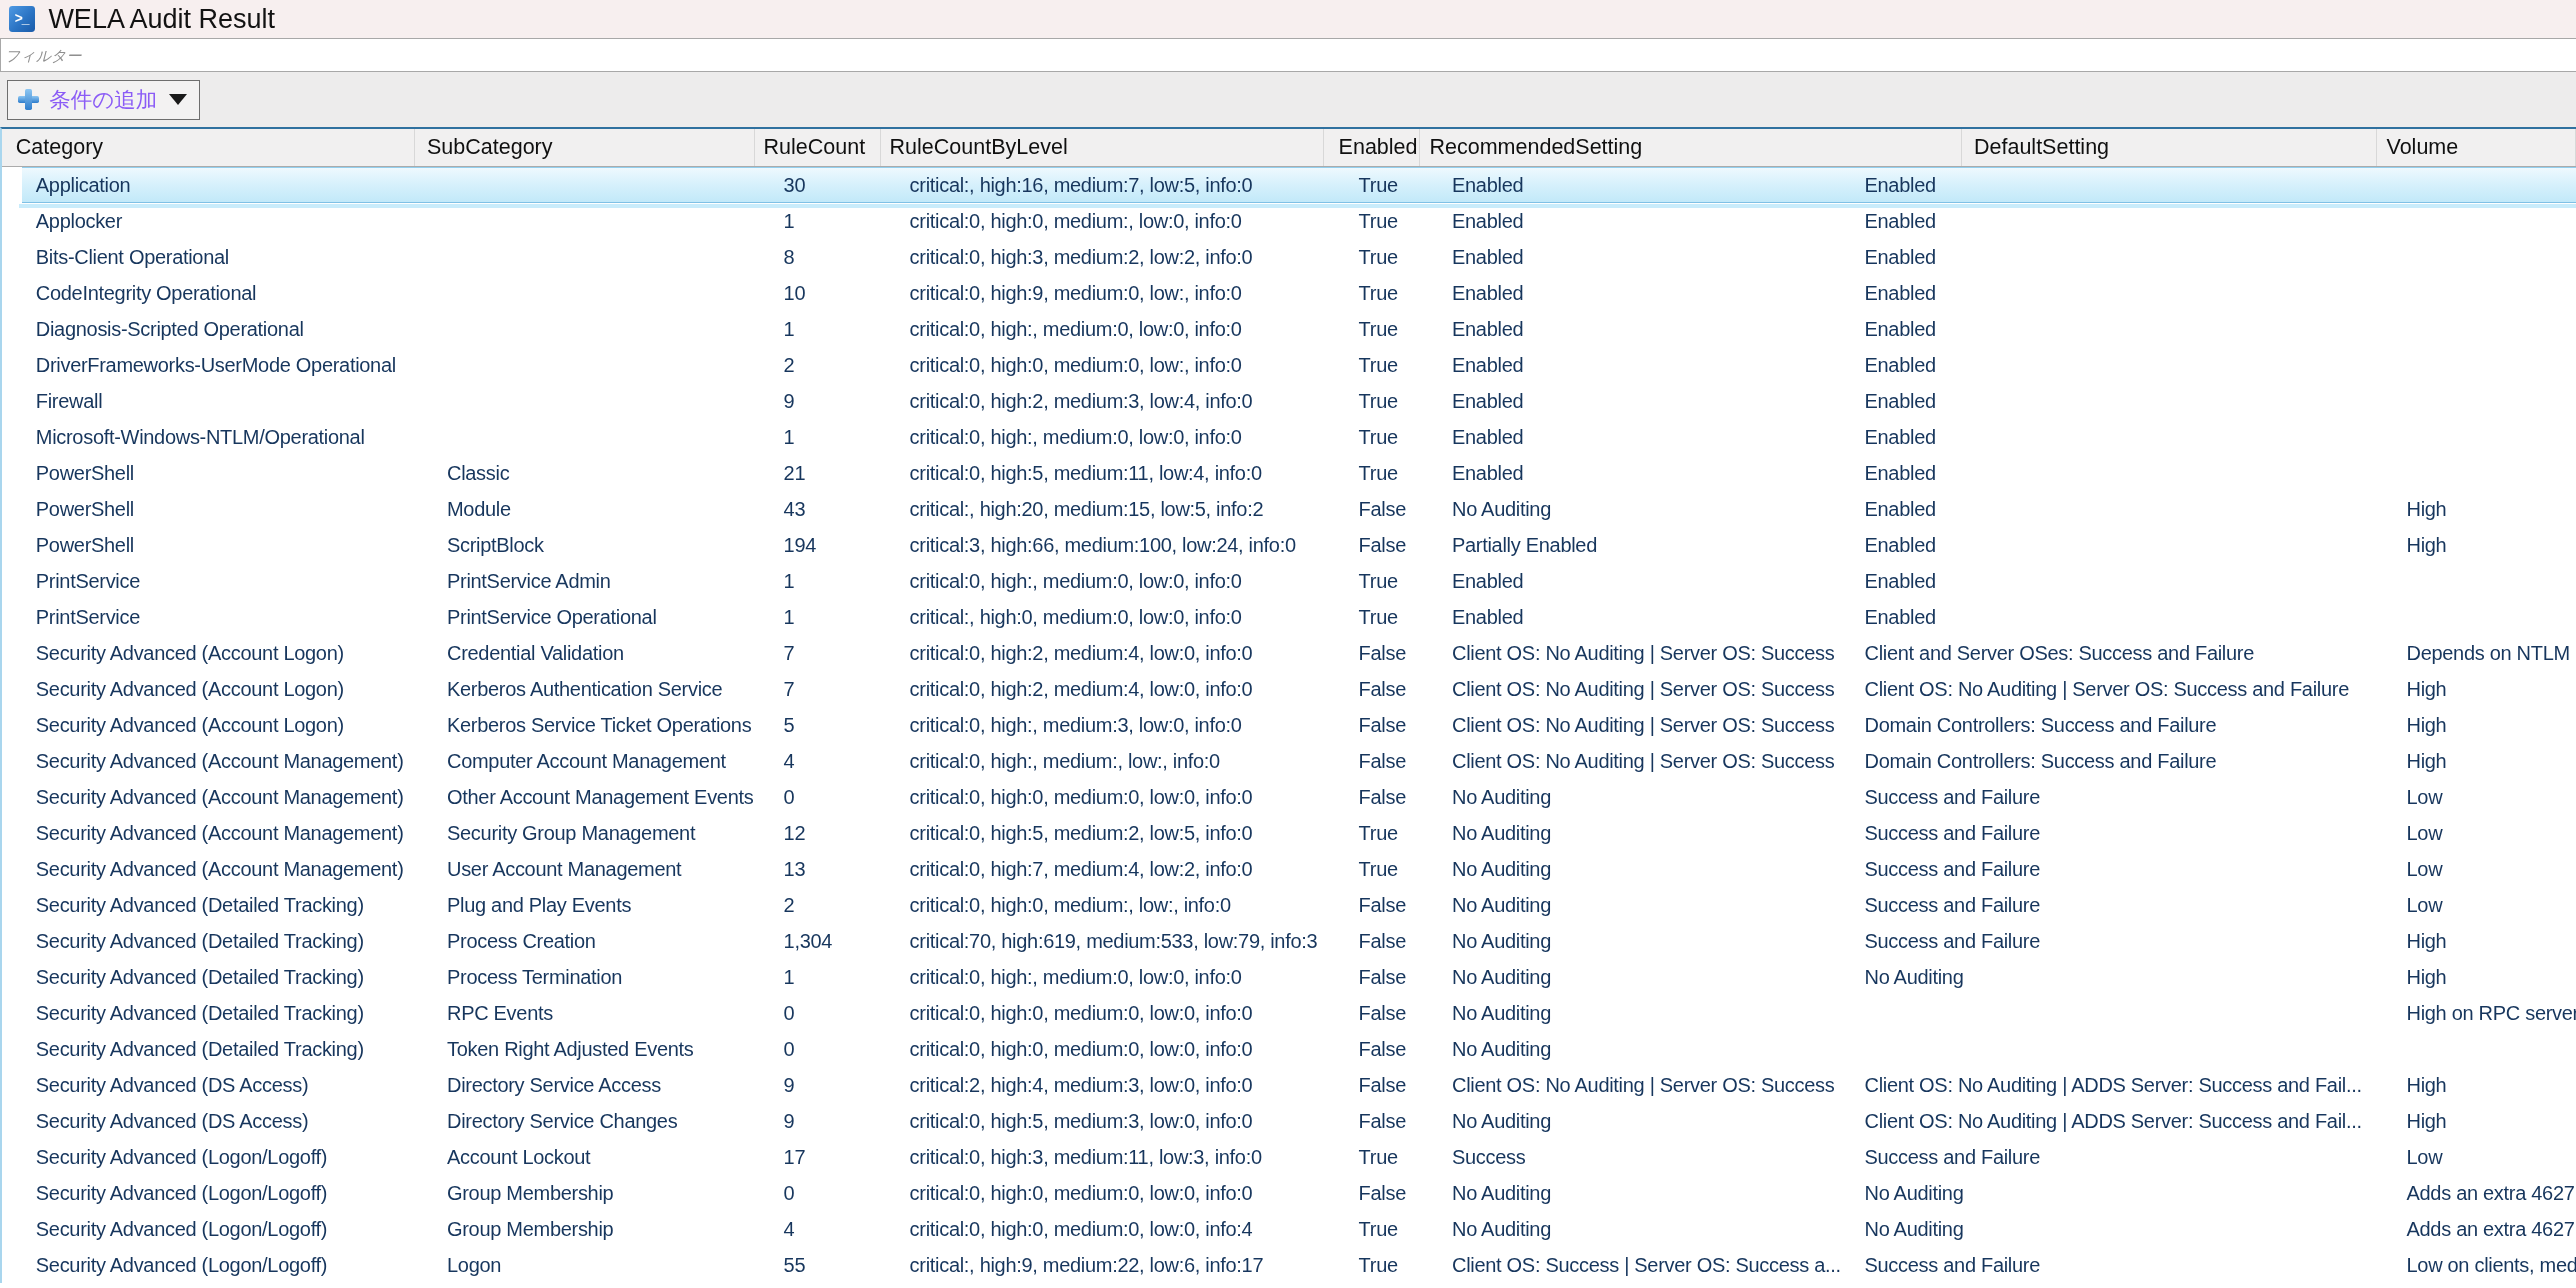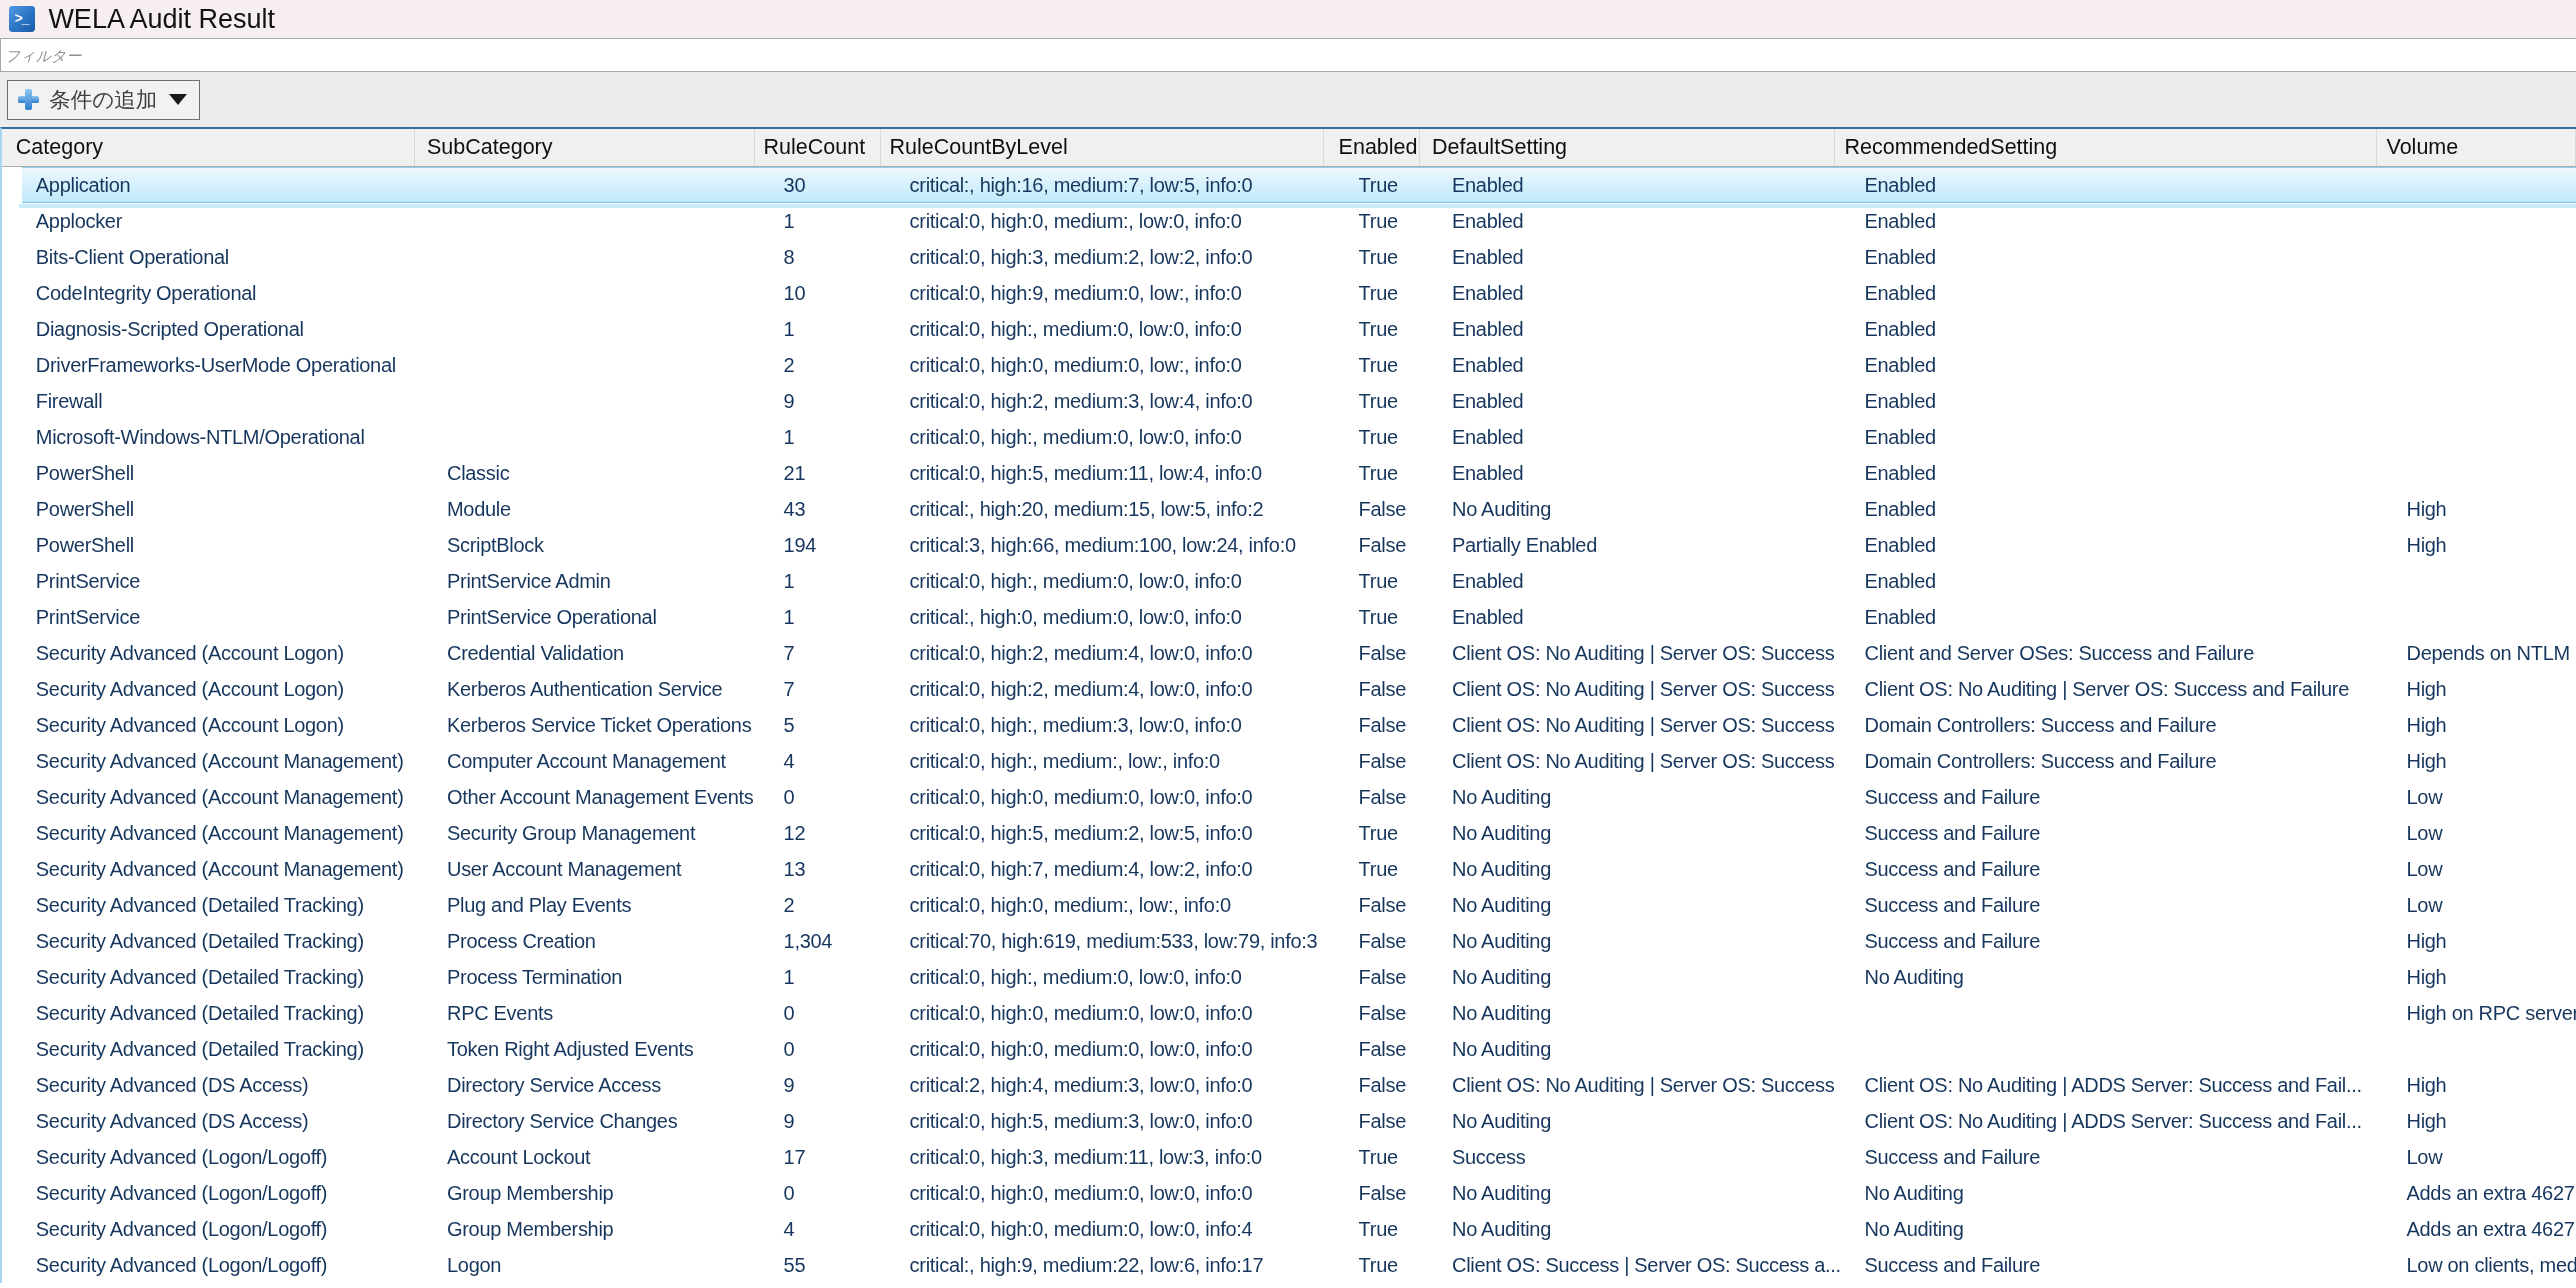--- a/index.html
+++ b/index.html
@@ -56,21 +56,21 @@
     background: #edecec;
     display: flex; align-items: center;
     padding-left: 6.9px;
   }
   .add-btn {
     display: inline-flex; align-items: center;
     height: 40px;
     padding: 0 12px 0 10.3px;
     border: 1.7px solid #6e6e6e;
     background: #f3f2f2;
-    font-size: 21.5px; color: #404040;
+    font-size: 21.5px; color: #8b5cf6;
     cursor: default;
   }
   .plus-icon { width: 20.7px; height: 20.7px; position: relative; margin-right: 10.3px; flex: none; }
   .plus-icon::before {
     content: ''; position: absolute; left: 0; top: 6.9px; width: 20.7px; height: 6.9px;
     background: linear-gradient(#8cc6f2, #2e7ccc); border-radius: 1.7px;
   }
   .plus-icon::after {
     content: ''; position: absolute; left: 6.9px; top: 0; width: 6.9px; height: 20.7px;
     background: linear-gradient(#8cc6f2, #2e7ccc); border-radius: 1.7px;
@@ -161,22 +161,22 @@
   </div>
 </div>
 
 <div class="grid">
   <div class="header-row">
       <div class="hcell c0">Category</div>
       <div class="hcell c1">SubCategory</div>
       <div class="hcell c2">RuleCount</div>
       <div class="hcell c3">RuleCountByLevel</div>
       <div class="hcell c4">Enabled</div>
+      <div class="hcell c6">RecommendedSetting</div>
       <div class="hcell c5">DefaultSetting</div>
-      <div class="hcell c6">RecommendedSetting</div>
       <div class="hcell c7">Volume</div>
     </div>
   <div class="grid-body">
       <div class="row selected">
         <div class="cell c0">Application</div>
         <div class="cell c1"></div>
         <div class="cell c2">30</div>
         <div class="cell c3">critical:, high:16, medium:7, low:5, info:0</div>
         <div class="cell c4">True</div>
         <div class="cell c5">Enabled</div>

